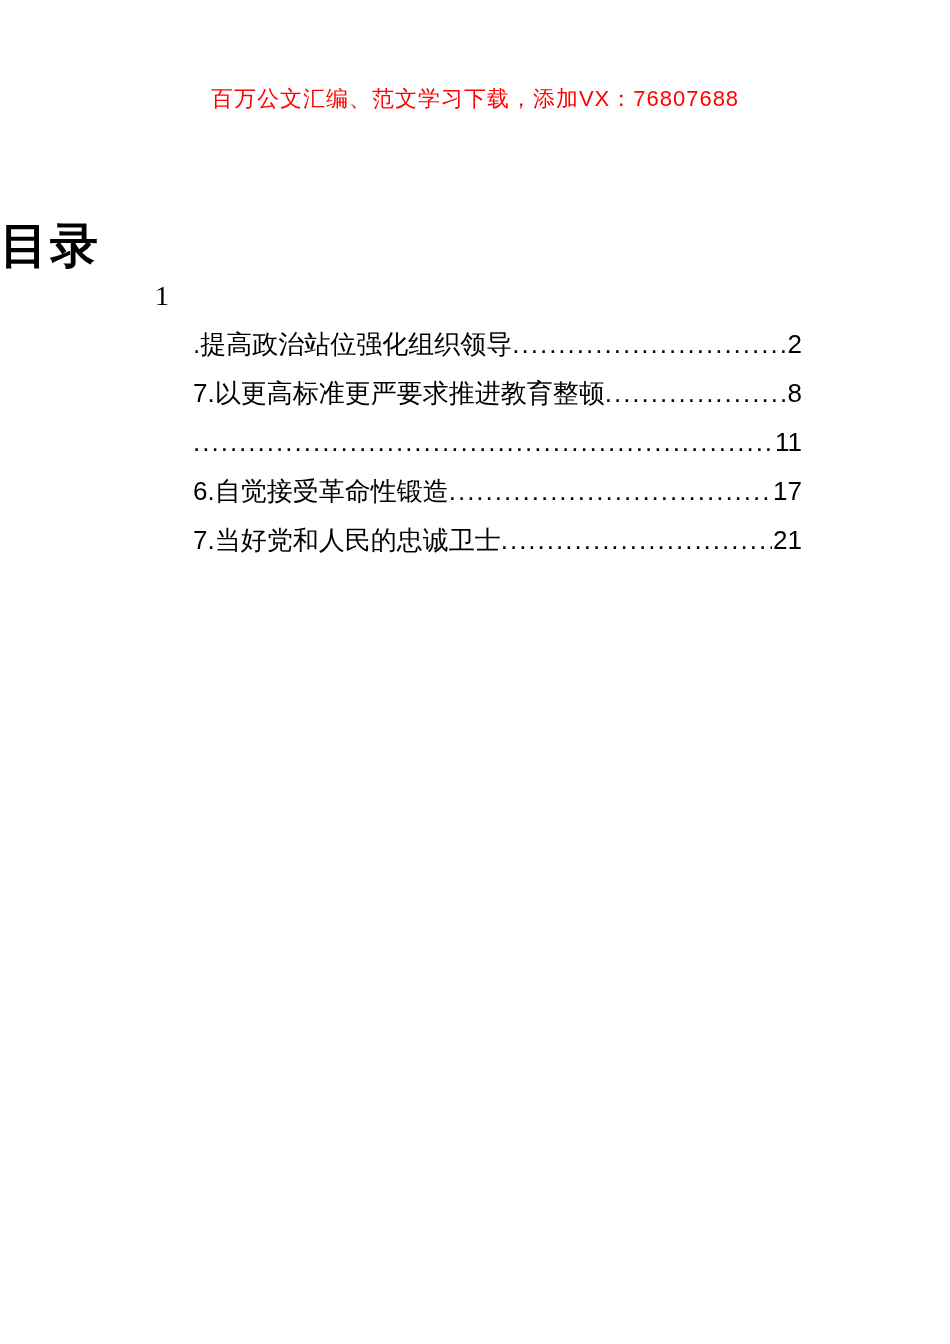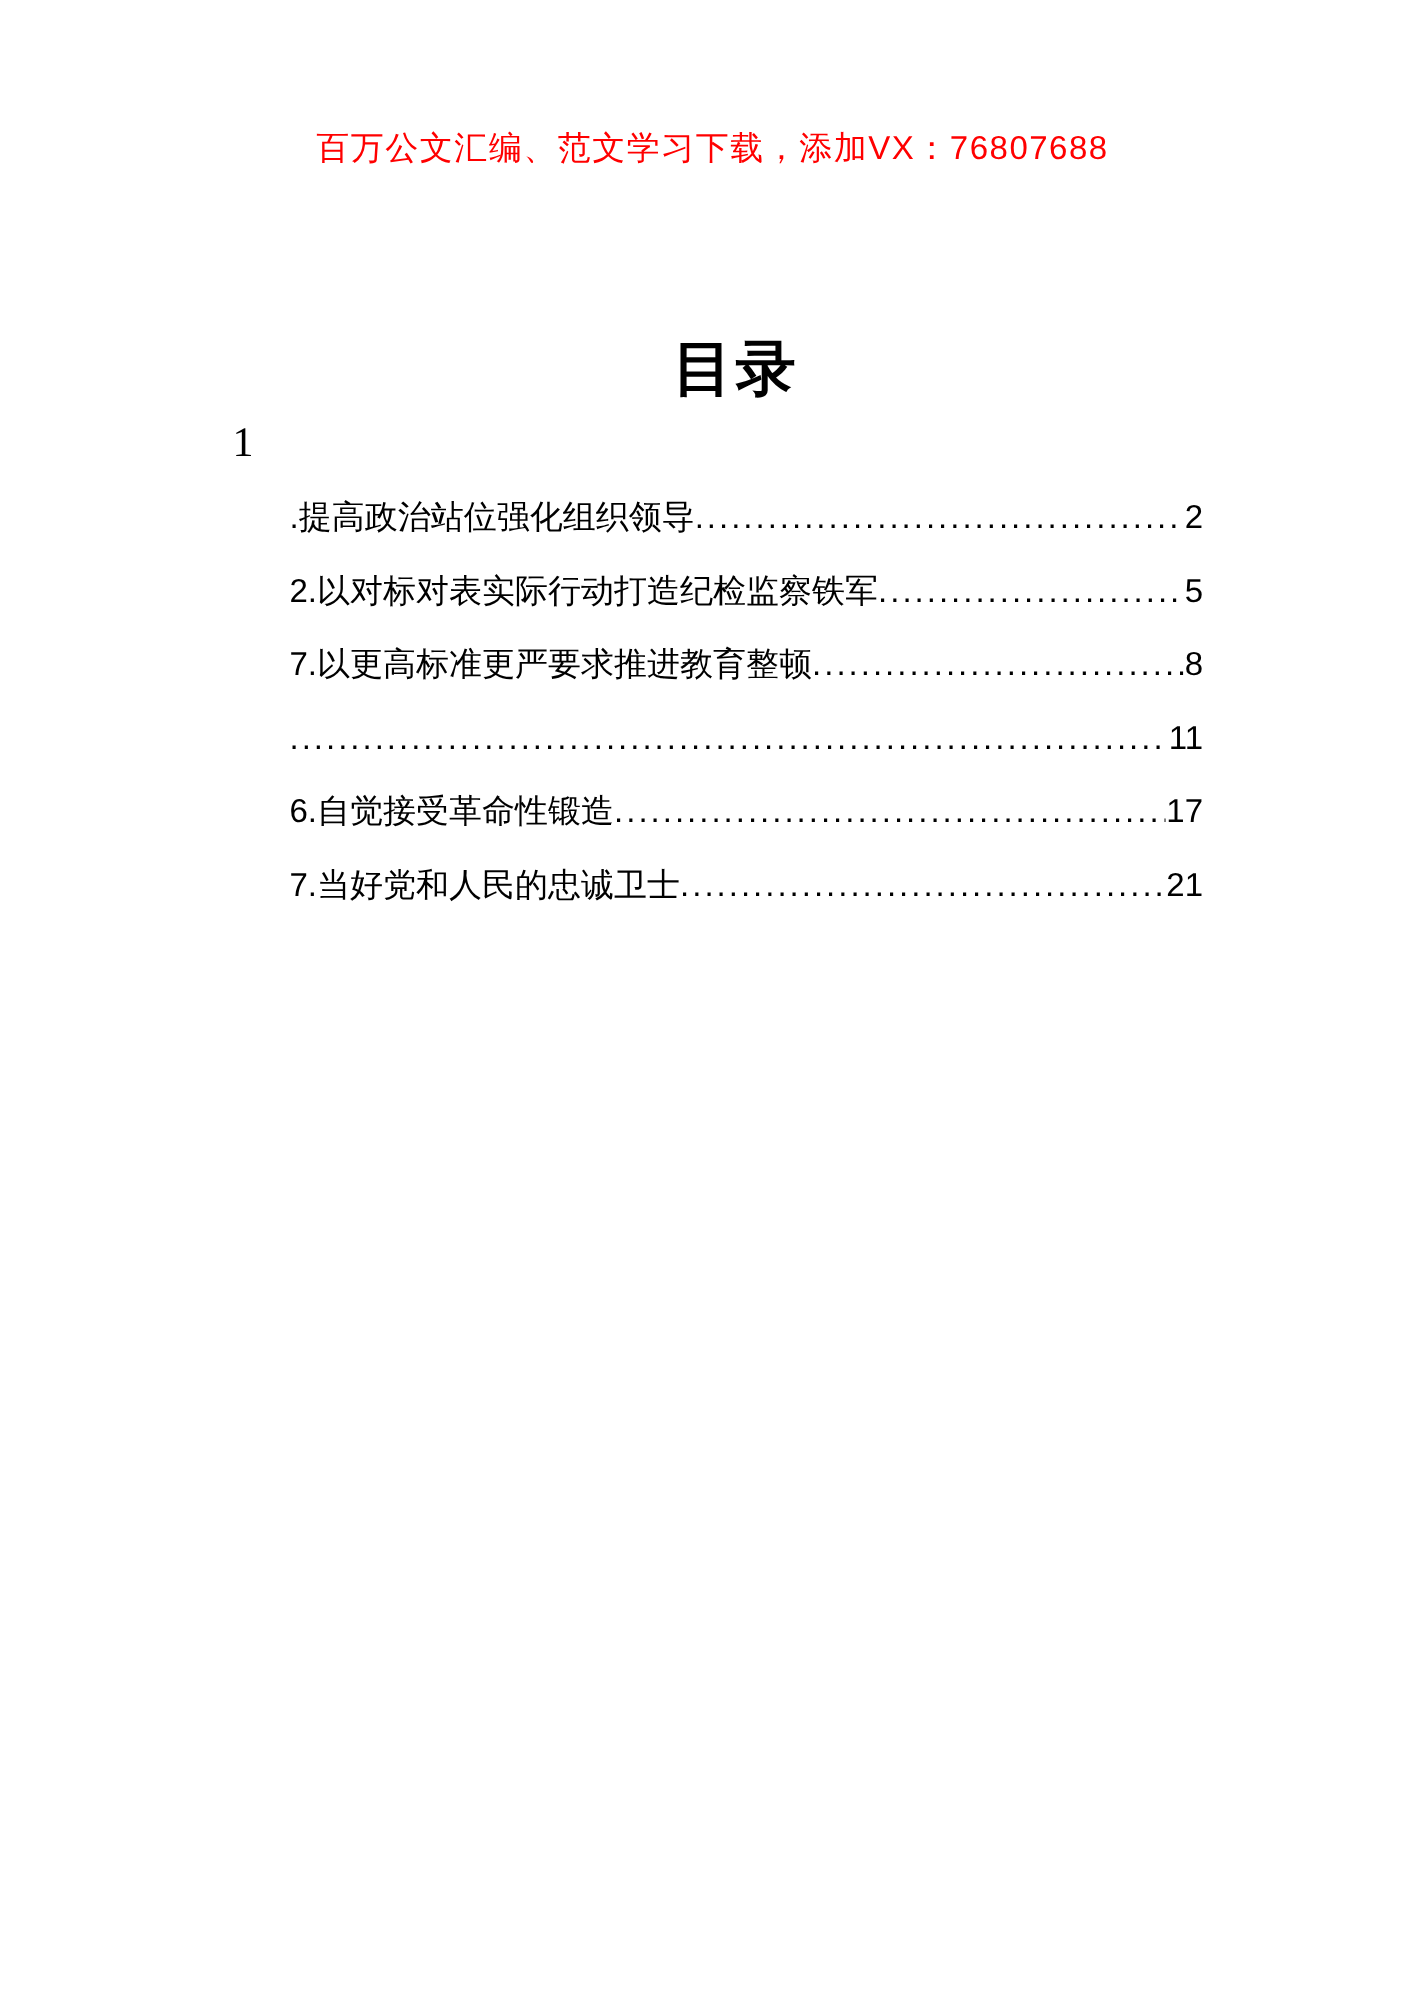--- a/index.html
+++ b/index.html
@@ -27,26 +27,24 @@
     line-height: 28px;
     letter-spacing: 1px;
     white-space: nowrap;
   }
   .doc-title {
     position: absolute;
     top: 218px;
     left: 0;
     right: 0;
     margin: 0;
-    text-align: center;
-    font-size: 40px;
+    font-size: 48px;
     line-height: 56px;
     font-weight: 700;
     letter-spacing: 2px;
-    padding-left: 31px;
   }
   .toc {
     position: absolute;
     top: 272px;
     left: 155px;
     width: 647px;
   }
   .toc-orphan-number {
     font-family: "Liberation Serif", "DejaVu Serif", serif;
     font-size: 28px;
@@ -54,21 +52,21 @@
     height: 48px;
   }
   .toc-list {
     margin-left: 38px;
   }
   .toc-row {
     display: flex;
     align-items: flex-start;
     height: 49px;
     line-height: 49px;
-    font-size: 22px;
+    font-size: 26px;
     cursor: default;
   }
   .toc-label {
     white-space: nowrap;
     flex: 0 0 auto;
   }
   .toc-leader {
     flex: 1 1 auto;
     overflow: hidden;
     white-space: nowrap;
@@ -94,25 +92,20 @@
 
   <div class="toc">
     <div class="toc-orphan-number">1</div>
     <div class="toc-list" id="toc-list">
         <div class="toc-row">
           <span class="toc-label">.提高政治站位强化组织领导</span>
           <span class="toc-leader"></span>
           <span class="toc-page">2</span>
         </div>
         <div class="toc-row">
-          <span class="toc-label">2.以对标对表实际行动打造纪检监察铁军</span>
-          <span class="toc-leader"></span>
-          <span class="toc-page">5</span>
-        </div>
-        <div class="toc-row">
           <span class="toc-label">7.以更高标准更严要求推进教育整顿</span>
           <span class="toc-leader"></span>
           <span class="toc-page">8</span>
         </div>
         <div class="toc-row">
           <span class="toc-leader"></span>
           <span class="toc-page">11</span>
         </div>
         <div class="toc-row">
           <span class="toc-label">6.自觉接受革命性锻造</span>

